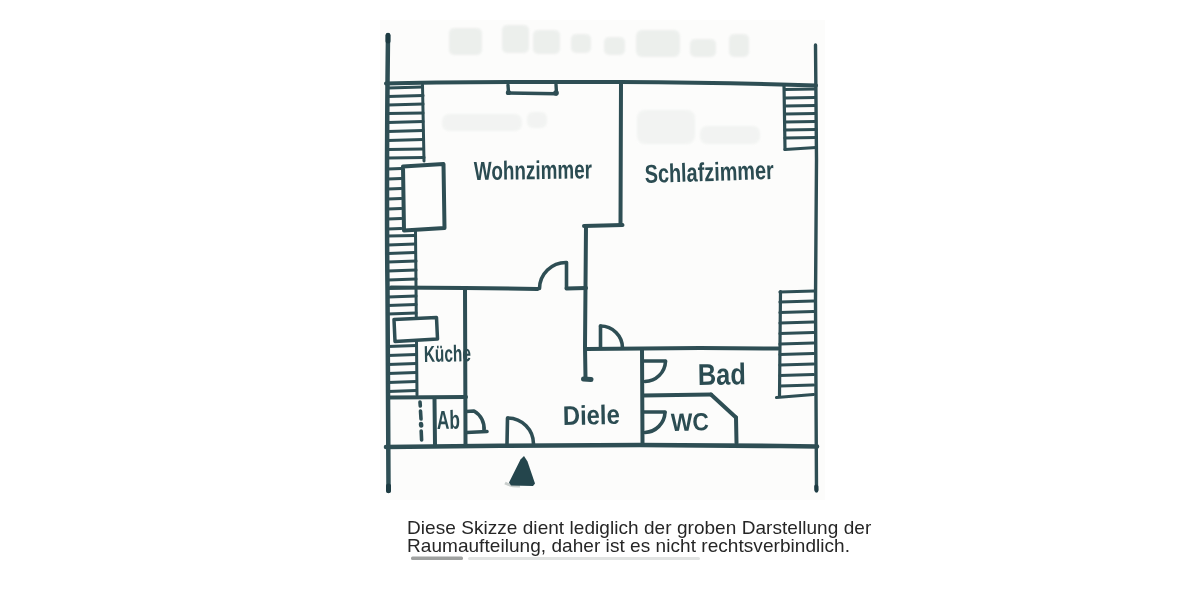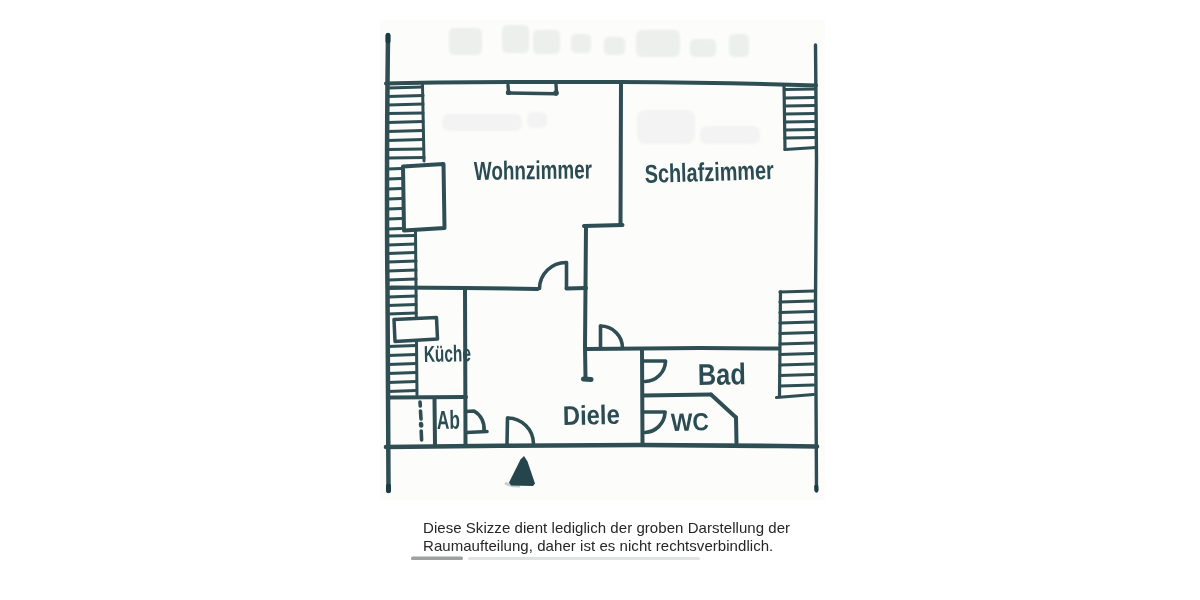--- a/index.html
+++ b/index.html
@@ -1,18 +1,18 @@
 <!DOCTYPE html>
 <html><head>
 <meta charset="utf-8">
 <style>
   html,body{margin:0;padding:0;background:#ffffff;width:1200px;height:600px;overflow:hidden;}
   .wrap{position:relative;width:1076px;height:600px;font-family:"Liberation Sans",sans-serif;}
   svg{position:absolute;left:0;top:0;}
-  .cap{position:absolute;left:423px;top:518.5px;color:#262626;font-size:15px;line-height:18px;letter-spacing:0.05px;}
+  .cap{position:absolute;left:407px;top:518.5px;color:#262626;font-size:19px;line-height:18px;letter-spacing:0.05px;}
 </style>
 </head>
 <body>
 <div class="wrap">
 <svg width="1200" height="600" viewBox="0 0 1200 600">
   <defs>
     <filter id="soft" x="-20%" y="-20%" width="140%" height="140%">
           <feGaussianBlur stdDeviation="1.2"></feGaussianBlur>
         </filter>
   </defs>

